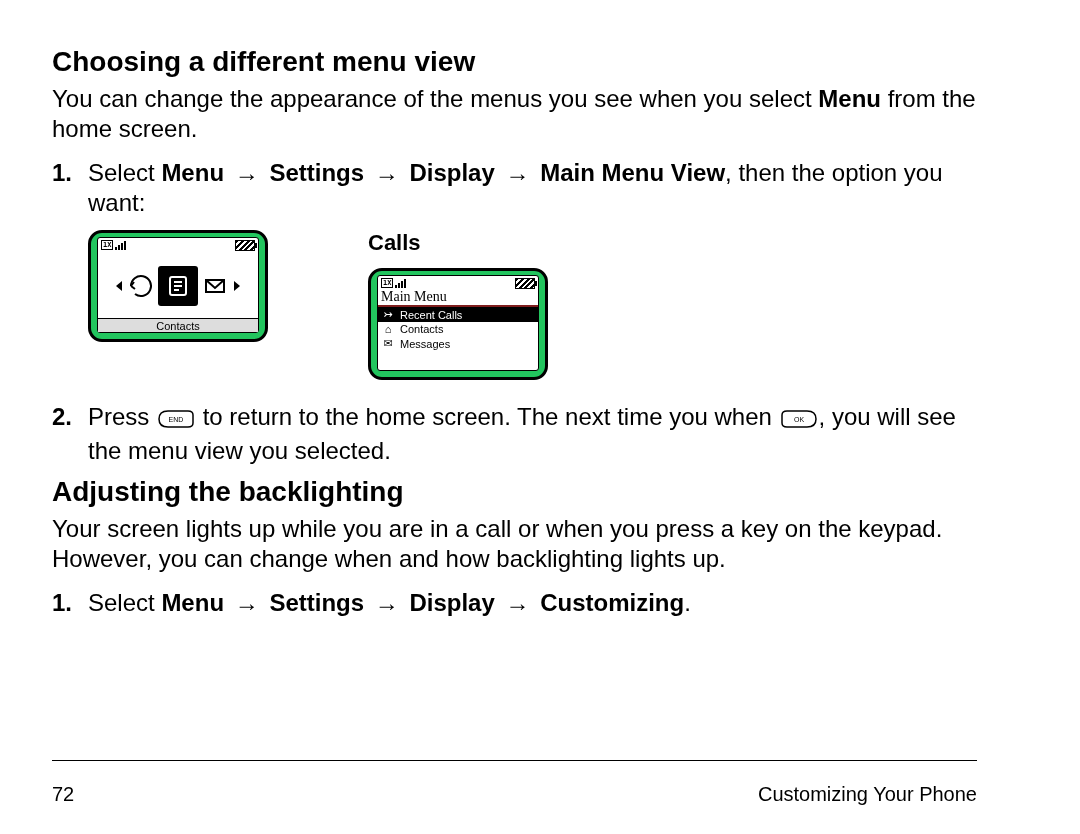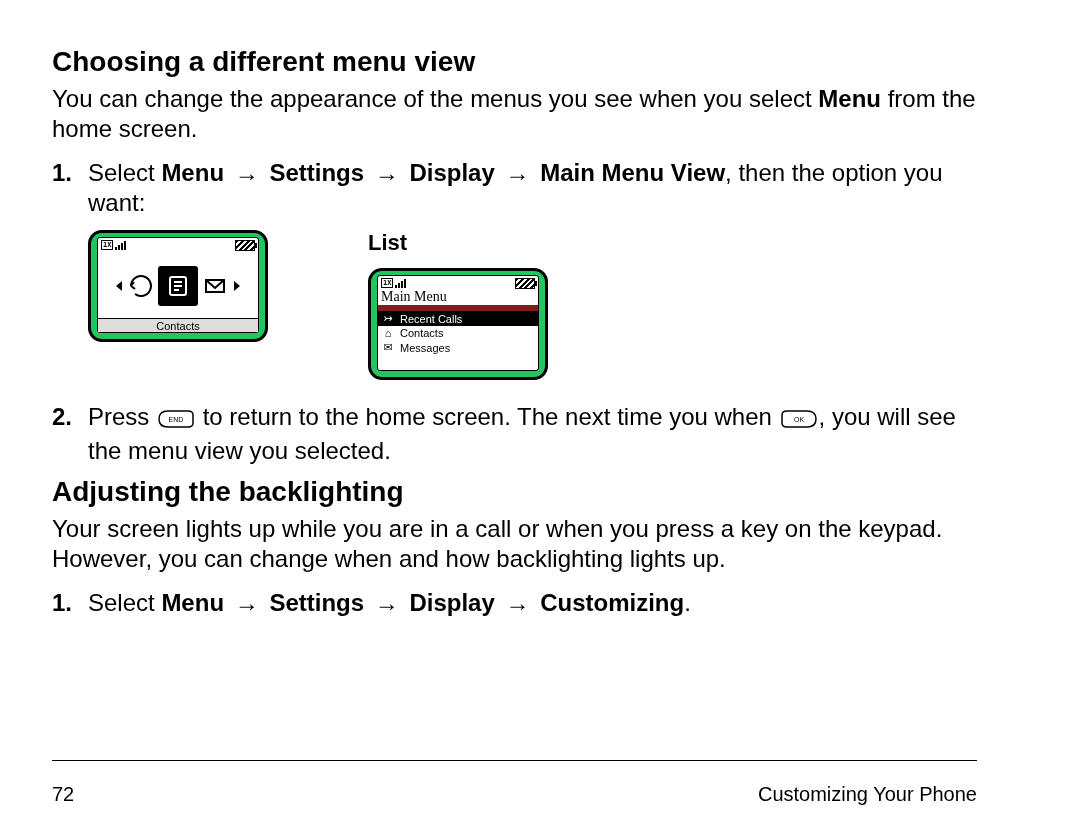--- a/index.html
+++ b/index.html
@@ -124,21 +124,21 @@
   .tri-l { border-right:6px solid #000; }
   .tri-r { border-left:6px solid #000; }
   .gv-arrow { width:10px; display:flex; align-items:center; justify-content:center; }
   .gv-bottom {
     border-top:1px solid #000; text-align:center; font-size:11px;
     font-family: "Arial", sans-serif; background:#ddd; padding:1px 0 0 0;
   }
   
   .lv-title {
     font-family: Georgia, "Times New Roman", serif;
-    font-size: 14px; padding: 0 3px 0 3px; border-bottom:6px solid #7f1d1d;
+    font-size: 14px; padding: 0 3px 0 3px; border-bottom:2px solid #7f1d1d;
   }
   .lv-item {
     display:flex; align-items:center; gap:6px;
     font-size: 11px; padding:1px 4px;
     font-family: Arial, sans-serif;
   }
   .lv-item.sel { background:#000; color:#fff; }
   .lv-item .lv-icon { width:12px; text-align:center; }
   .footer {
     position: absolute;
@@ -220,21 +220,21 @@
             <div class="gv-arrow">
                 <span class="tri tri-r"></span>
               </div>
           </div>
           <div class="gv-bottom">Contacts</div>
         </div>
       </div>
     </div>
 
     <div class="option-col">
-      <div class="opt-title">List</div>
+      <div class="opt-title">Calls</div>
       <div class="phone-screen">
         <div class="screen-inner">
           <div class="status-bar">
             <span style="display:flex;align-items:center;">
               <span class="ix-box">1X</span>
               <span class="sig-ind">
                 <span class="bar b1"></span>
                   <span class="bar b2"></span>
                   <span class="bar b3"></span>
                   <span class="bar b4"></span>

